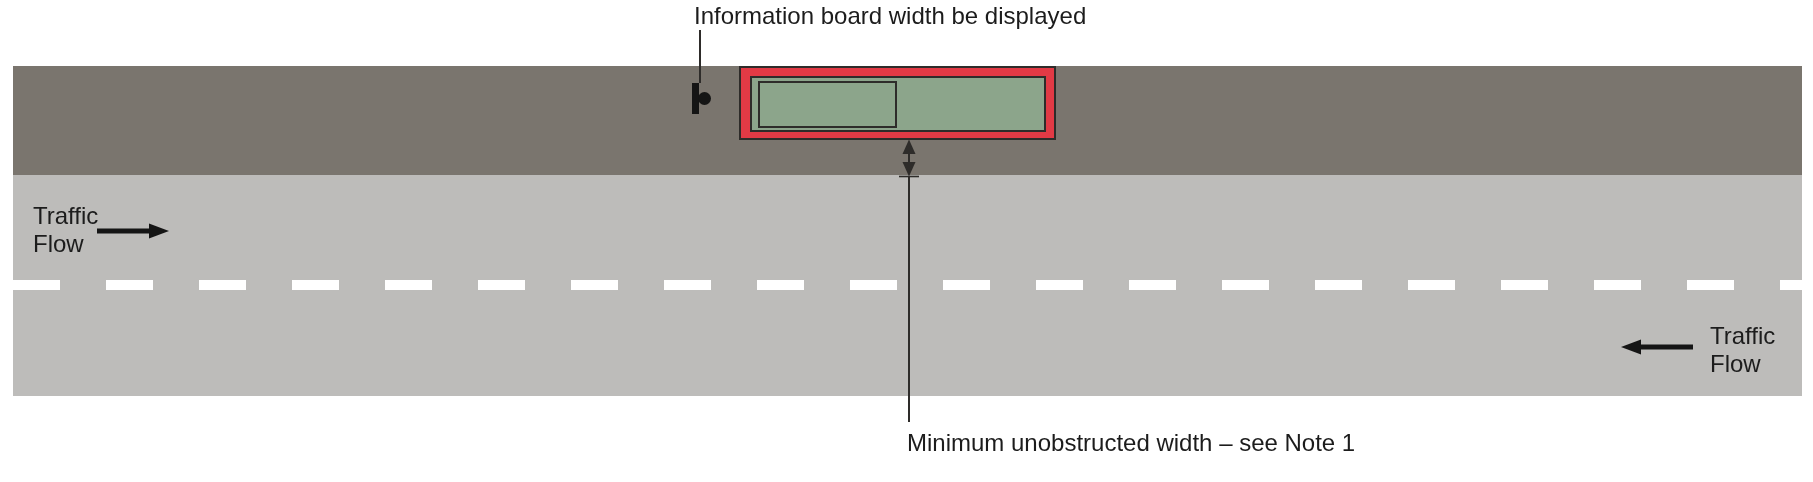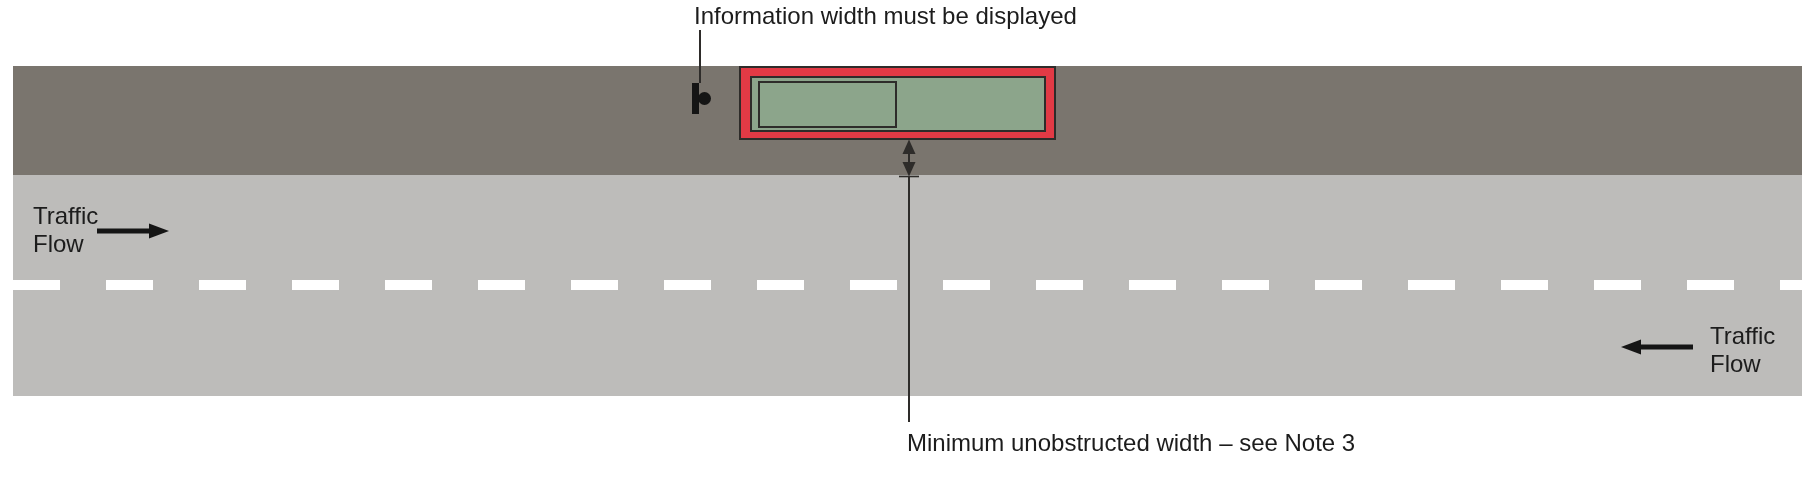--- a/index.html
+++ b/index.html
@@ -98,35 +98,35 @@
   <div class="carriageway"></div>
 
   <div class="center-line"></div>
 
   <div class="works-enclosure">
     <div class="works-area">
       <div class="works-inner"></div>
     </div>
   </div>
 
-  <div class="label info-board-label-pos">Information width must be displayed</div>
+  <div class="label info-board-label-pos">Information board width be displayed</div>
   <div class="leader-line"></div>
   <div class="info-board-icon">
     <div class="post"></div>
     <div class="knob"></div>
   </div>
 
   <svg class="dim-arrow-svg" viewBox="0 0 22 39" xmlns="http://www.w3.org/2000/svg">
     <polygon points="11,0.5 4.5,15 17.5,15" fill="currentColor"></polygon>
     <line x1="11" y1="12" x2="11" y2="27" stroke="currentColor" stroke-width="2"></line>
     <polygon points="11,37.5 4.5,23 17.5,23" fill="currentColor"></polygon>
     <line x1="1" y1="37.5" x2="21" y2="37.5" stroke="currentColor" stroke-width="1.6"></line>
   </svg>
   <div class="dim-extension-line"></div>
-  <div class="label min-width-label-pos">Minimum unobstructed width – see Note 3</div>
+  <div class="label min-width-label-pos">Minimum unobstructed width – see Note 1</div>
 
   <div class="label traffic-left-pos"><span>Traffic</span><br><span>Flow</span></div>
   <svg class="flow-arrow-svg flow-arrow-left-pos" viewBox="0 0 74 18" xmlns="http://www.w3.org/2000/svg">
     <line x1="1" y1="9" x2="54" y2="9" stroke="currentColor" stroke-width="5"></line>
     <polygon points="53,1.5 73,9 53,16.5" fill="currentColor"></polygon>
   </svg>
 
   <div class="label traffic-right-pos"><span>Traffic</span><br><span>Flow</span></div>
   <svg class="flow-arrow-svg flow-arrow-right-pos" viewBox="0 0 74 18" xmlns="http://www.w3.org/2000/svg">
     <line x1="20" y1="9" x2="73" y2="9" stroke="currentColor" stroke-width="5"></line>

